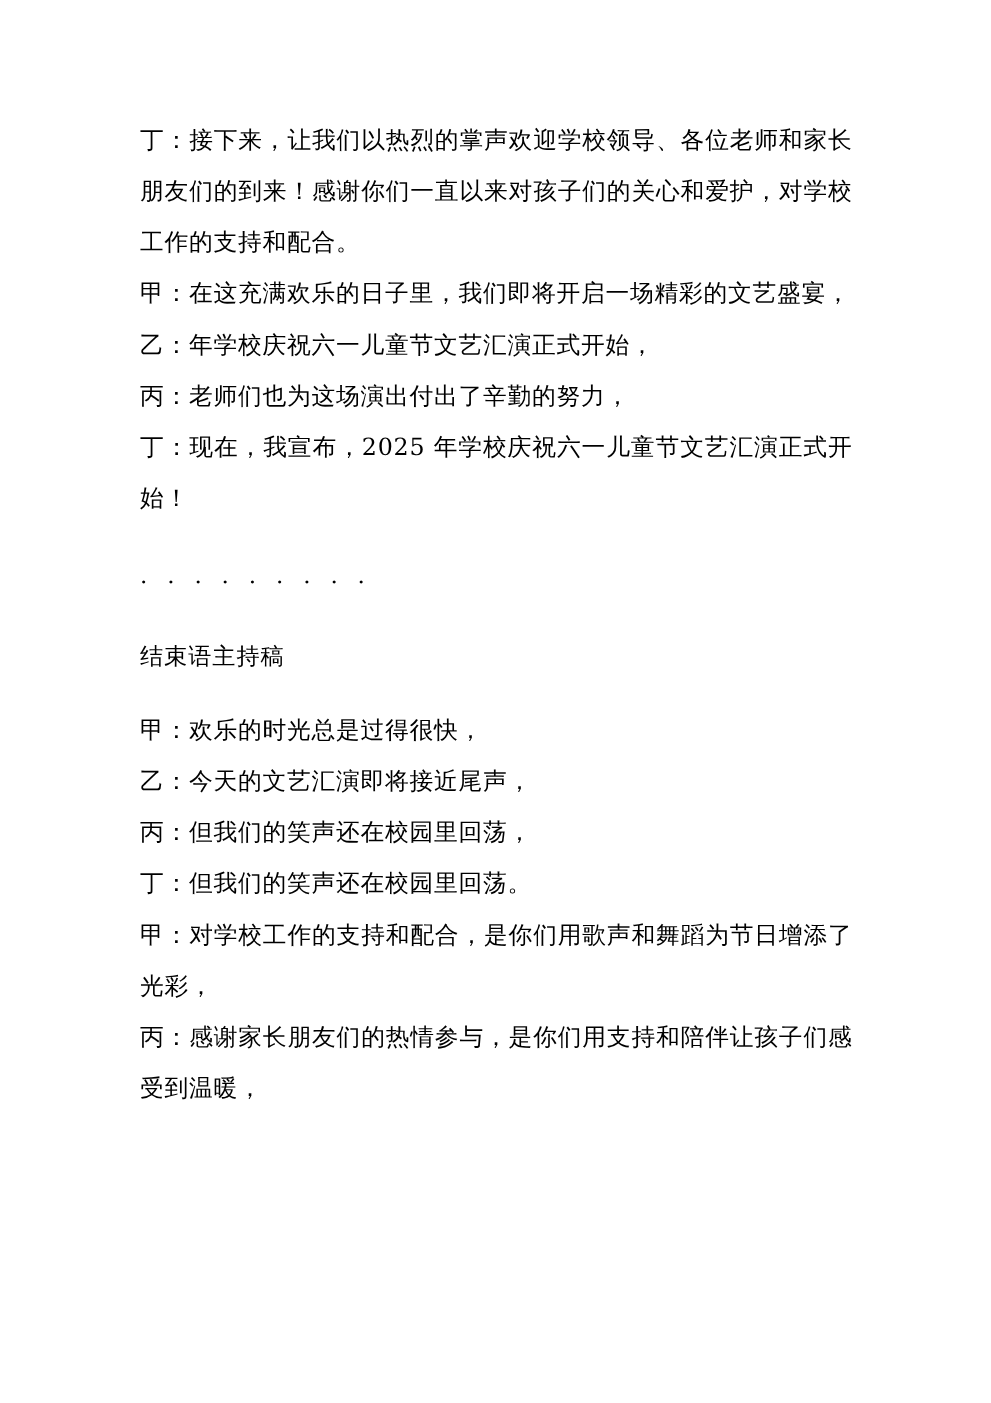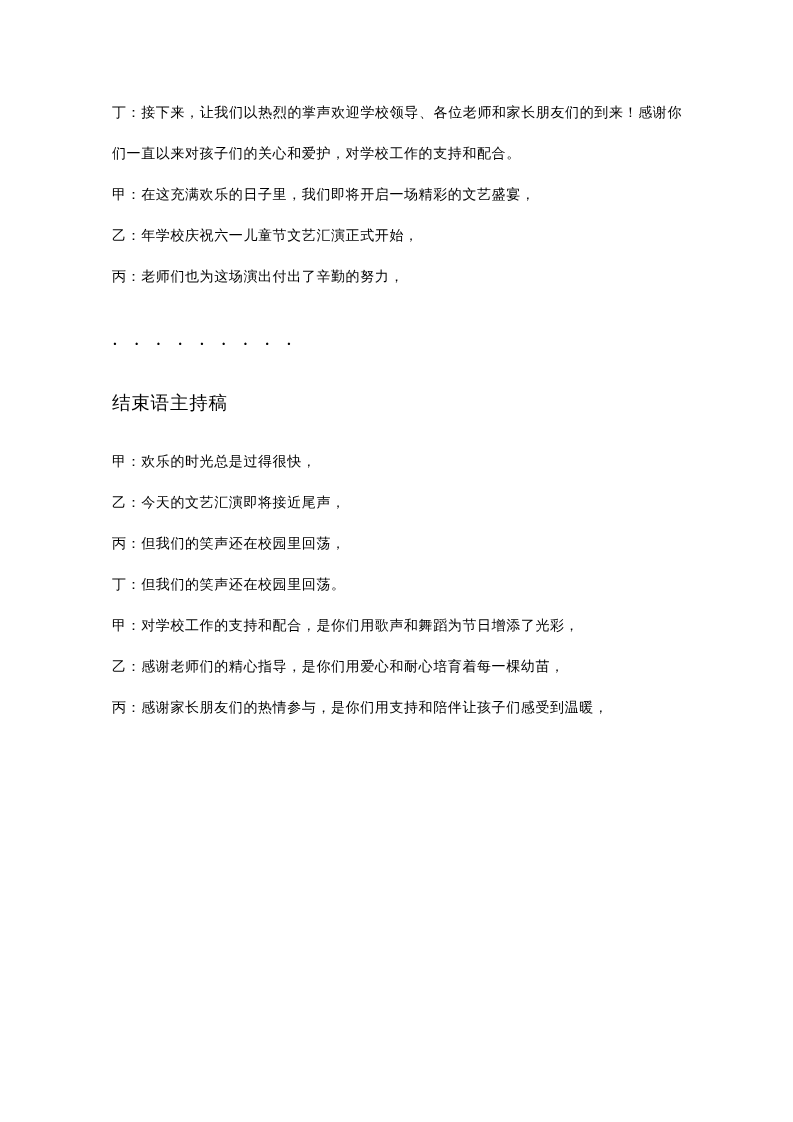--- a/index.html
+++ b/index.html
@@ -19,21 +19,21 @@
     width: 793px;
     height: 1122px;
     box-sizing: border-box;
     padding: 92px 112px 60px 112px;
     background: #ffffff;
   }
   .doc-body {
     width: 570px;
   }
   .para {
-    font-size: 14px;
+    font-size: 19px;
     line-height: 41px;
     letter-spacing: 0.6px;
     text-align: justify;
     text-justify: inter-ideograph;
     margin: 0;
     word-break: break-all;
   }
   .dots {
     font-size: 18.5px;
     line-height: 41px;
@@ -52,27 +52,27 @@
 </head>
 <body>
 
 <div class="page">
   <div class="doc-body">
 
     <p class="para">丁：接下来，让我们以热烈的掌声欢迎学校领导、各位老师和家长朋友们的到来！感谢你们一直以来对孩子们的关心和爱护，对学校工作的支持和配合。</p>
     <p class="para">甲：在这充满欢乐的日子里，我们即将开启一场精彩的文艺盛宴，</p>
     <p class="para">乙：年学校庆祝六一儿童节文艺汇演正式开始，</p>
     <p class="para">丙：老师们也为这场演出付出了辛勤的努力，</p>
+    <p class="para">丁：现在，我宣布，2025 年学校庆祝六一儿童节文艺汇演正式开始！</p>
 
     <div class="dots">· · · · · · · · ·</div>
 
     <p class="heading">结束语主持稿</p>
 
     <p class="para">甲：欢乐的时光总是过得很快，</p>
     <p class="para">乙：今天的文艺汇演即将接近尾声，</p>
     <p class="para">丙：但我们的笑声还在校园里回荡，</p>
     <p class="para">丁：但我们的笑声还在校园里回荡。</p>
     <p class="para">甲：对学校工作的支持和配合，是你们用歌声和舞蹈为节日增添了光彩，</p>
-    <p class="para">乙：感谢老师们的精心指导，是你们用爱心和耐心培育着每一棵幼苗，</p>
     <p class="para">丙：感谢家长朋友们的热情参与，是你们用支持和陪伴让孩子们感受到温暖，</p>
 
   </div>
 </div>
 
 </body></html>

